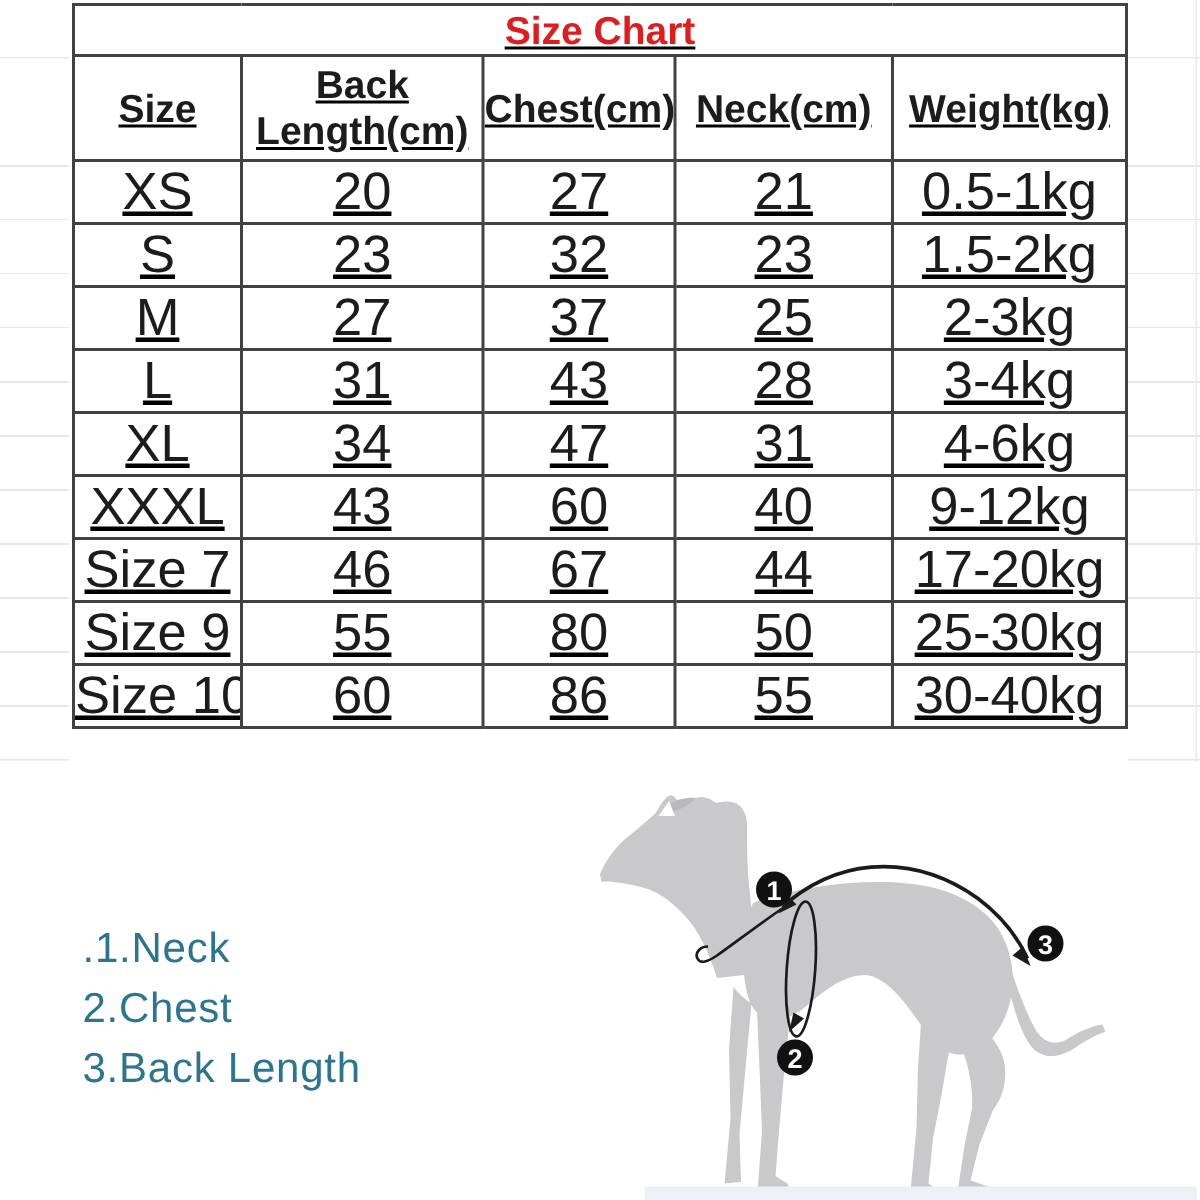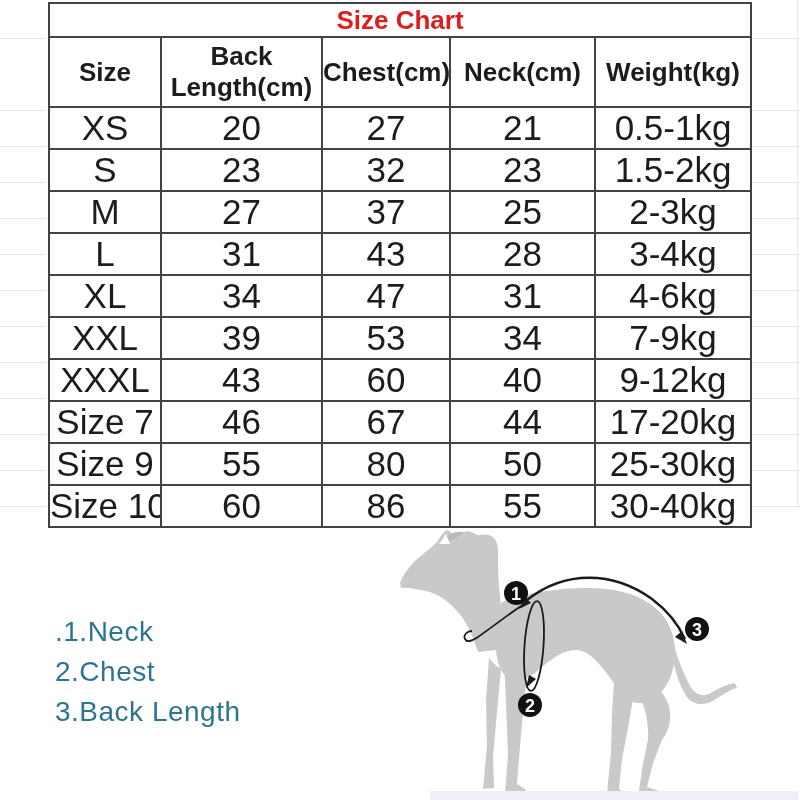--- a/index.html
+++ b/index.html
@@ -8,21 +8,21 @@
     font-family:"Liberation Sans",sans-serif;overflow:hidden;
   }
   
   .mline{position:absolute;height:1px;background:#e7e7e7;}
   .mrep{position:absolute;background:repeating-linear-gradient(to bottom,#e7e7e7 0 1px,transparent 1px 36px);}
   .vline{position:absolute;width:1px;background:#e9e9e9;}
 
   
   table.size-chart{
     position:absolute;left:48px;top:2px;width:702px;
-    border-collapse:collapse;table-layout:fixed;background:#fff;
+    border-collapse:collapse;table-layout:fixed;background:#fff;text-decoration:underline;
   }
   table.size-chart td,table.size-chart th{
     border:2px solid #424242;text-align:center;vertical-align:middle;
     padding:0;color:#1c1c1c;overflow:hidden;white-space:nowrap;
   }
   tr.title-row td{
     height:32px;font-size:26px;font-weight:bold;color:#de1e1e;
   }
   tr.head-row th{height:68px;font-size:26px;font-weight:bold;line-height:31px;}
   tr.data-row td{height:32px;font-size:35px;font-weight:400;}
@@ -97,27 +97,20 @@
     <td>3-4kg</td>
   </tr>
   <tr class="data-row">
     <td>XL</td>
     <td>34</td>
     <td>47</td>
     <td>31</td>
     <td>4-6kg</td>
   </tr>
   <tr class="data-row">
-    <td>XXL</td>
-    <td>39</td>
-    <td>53</td>
-    <td>34</td>
-    <td>7-9kg</td>
-  </tr>
-  <tr class="data-row">
     <td>XXXL</td>
     <td>43</td>
     <td>60</td>
     <td>40</td>
     <td>9-12kg</td>
   </tr>
   <tr class="data-row">
     <td>Size 7</td>
     <td>46</td>
     <td>67</td>

